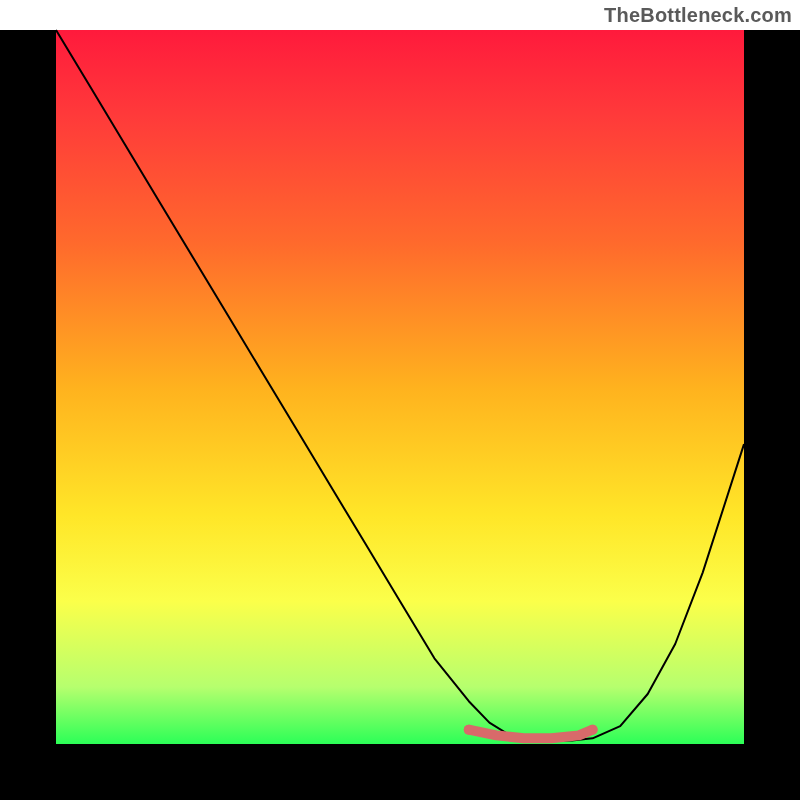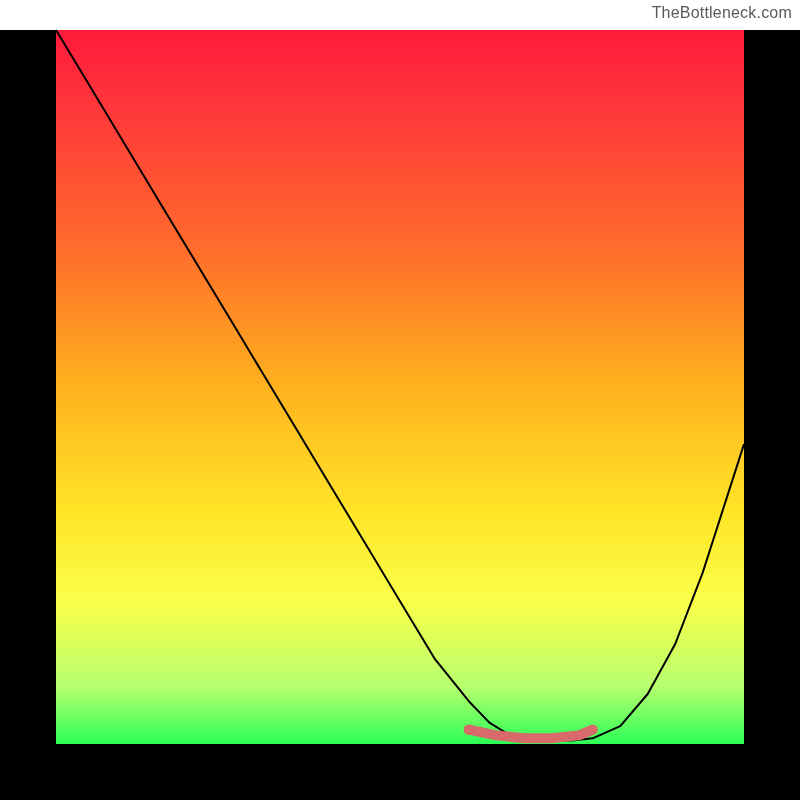--- a/index.html
+++ b/index.html
@@ -10,22 +10,22 @@
   }
   .wrap {
     width: 800px;
     height: 800px;
     position: relative;
   }
   .watermark {
     position: absolute;
     top: 4px;
     right: 8px;
-    font-size: 16px;
-    font-weight: 400;
+    font-size: 20px;
+    font-weight: 700;
     color: #5a5a5a;
     letter-spacing: 0.2px;
   }
   svg { display: block; }
 </style>
 </head>
 <body>
 
 <div class="wrap">
   <div class="watermark">TheBottleneck.com</div>

